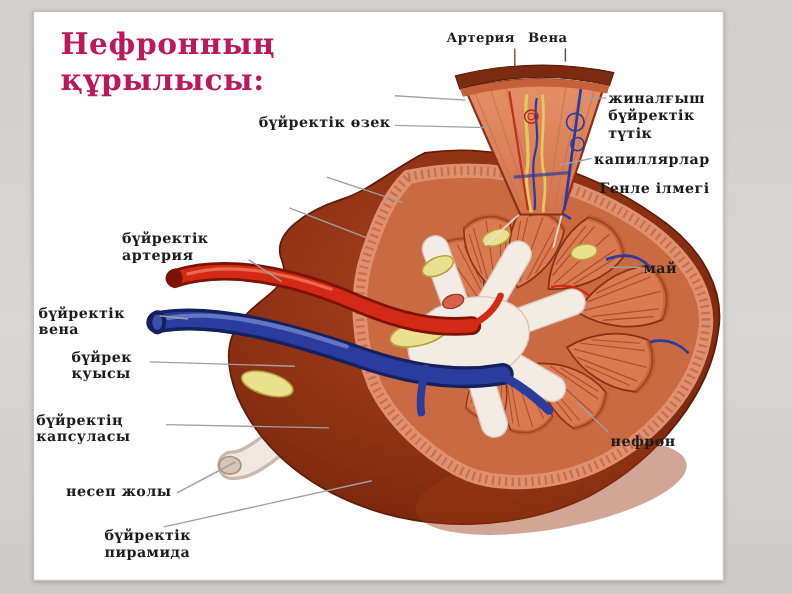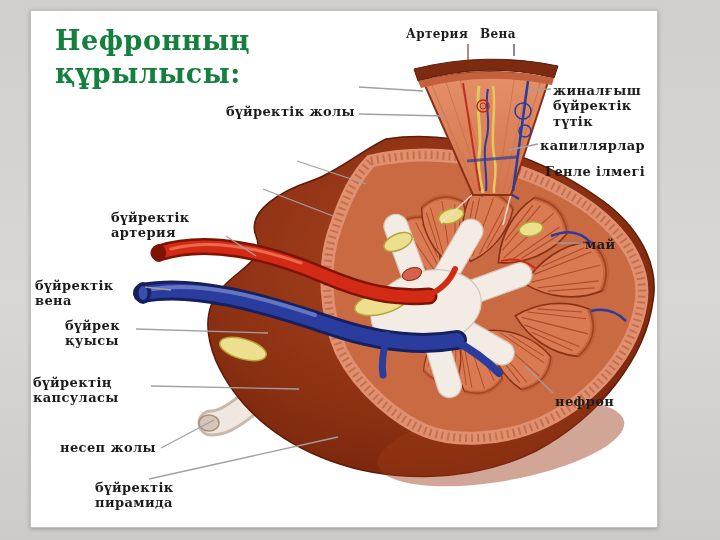--- a/index.html
+++ b/index.html
@@ -12,21 +12,21 @@
   #slide{
     position:absolute;left:30px;top:10px;width:628px;height:518px;
     background:var(--c-slide_white,#ffffff);
     border:1px solid #c2c1c0;box-shadow:0 1px 4px rgba(0,0,0,.25);
     box-sizing:border-box;
   }
   #art{position:absolute;left:0;top:0;width:628px;height:518px;}
   .title{
     position:absolute;left:24px;top:14px;width:205px;
     font-weight:bold;font-size:27px;line-height:1.22;letter-spacing:.5px;
-    color:#15803d;
+    color:#be185d;
   }
   .lbl{
     position:absolute;font-weight:bold;font-size:13px;line-height:1.18;
     letter-spacing:.4px;color:var(--c-label_text,#1c1c1c);
   }
   .r{text-align:right;}
   .sm{font-size:12px;}
 </style>
 </head>
 <body>
@@ -192,21 +192,21 @@
         <line x1="437" y1="33" x2="437" y2="49" stroke="#8a4a3a"></line>
         <line x1="483" y1="33" x2="483" y2="45" stroke="#4a4a6a"></line>
       </g>
     </svg>
 
     <div class="title">Нефронның құрылысы:</div>
 
     <div class="lbl sm" style="left:375px;top:16px;">Артерия</div>
     <div class="lbl sm" style="left:449px;top:16px;">Вена</div>
 
-    <div class="lbl r" style="left:142px;top:93px;width:182px;">бүйректік жолы</div>
+    <div class="lbl r" style="left:142px;top:93px;width:182px;">бүйректік өзек</div>
     <div class="lbl" style="left:80px;top:199px;width:108px;">бүйректік артерия</div>
     <div class="lbl" style="left:4px;top:267px;width:108px;">бүйректік вена</div>
     <div class="lbl" style="left:34px;top:307px;width:72px;">бүйрек қуысы</div>
     <div class="lbl" style="left:2px;top:364px;width:114px;">бүйректің капсуласы</div>
     <div class="lbl" style="left:14px;top:429px;width:140px;margin-left:15px;">несеп жолы</div>
     <div class="lbl" style="left:64px;top:469px;width:112px;">бүйректік пирамида</div>
 
     <div class="lbl" style="left:522px;top:72px;width:100px;">жиналғыш бүйректік түтік</div>
     <div class="lbl" style="left:509px;top:127px;width:120px;">капиллярлар</div>
     <div class="lbl" style="left:514px;top:153px;width:120px;">Генле ілмегі</div>

